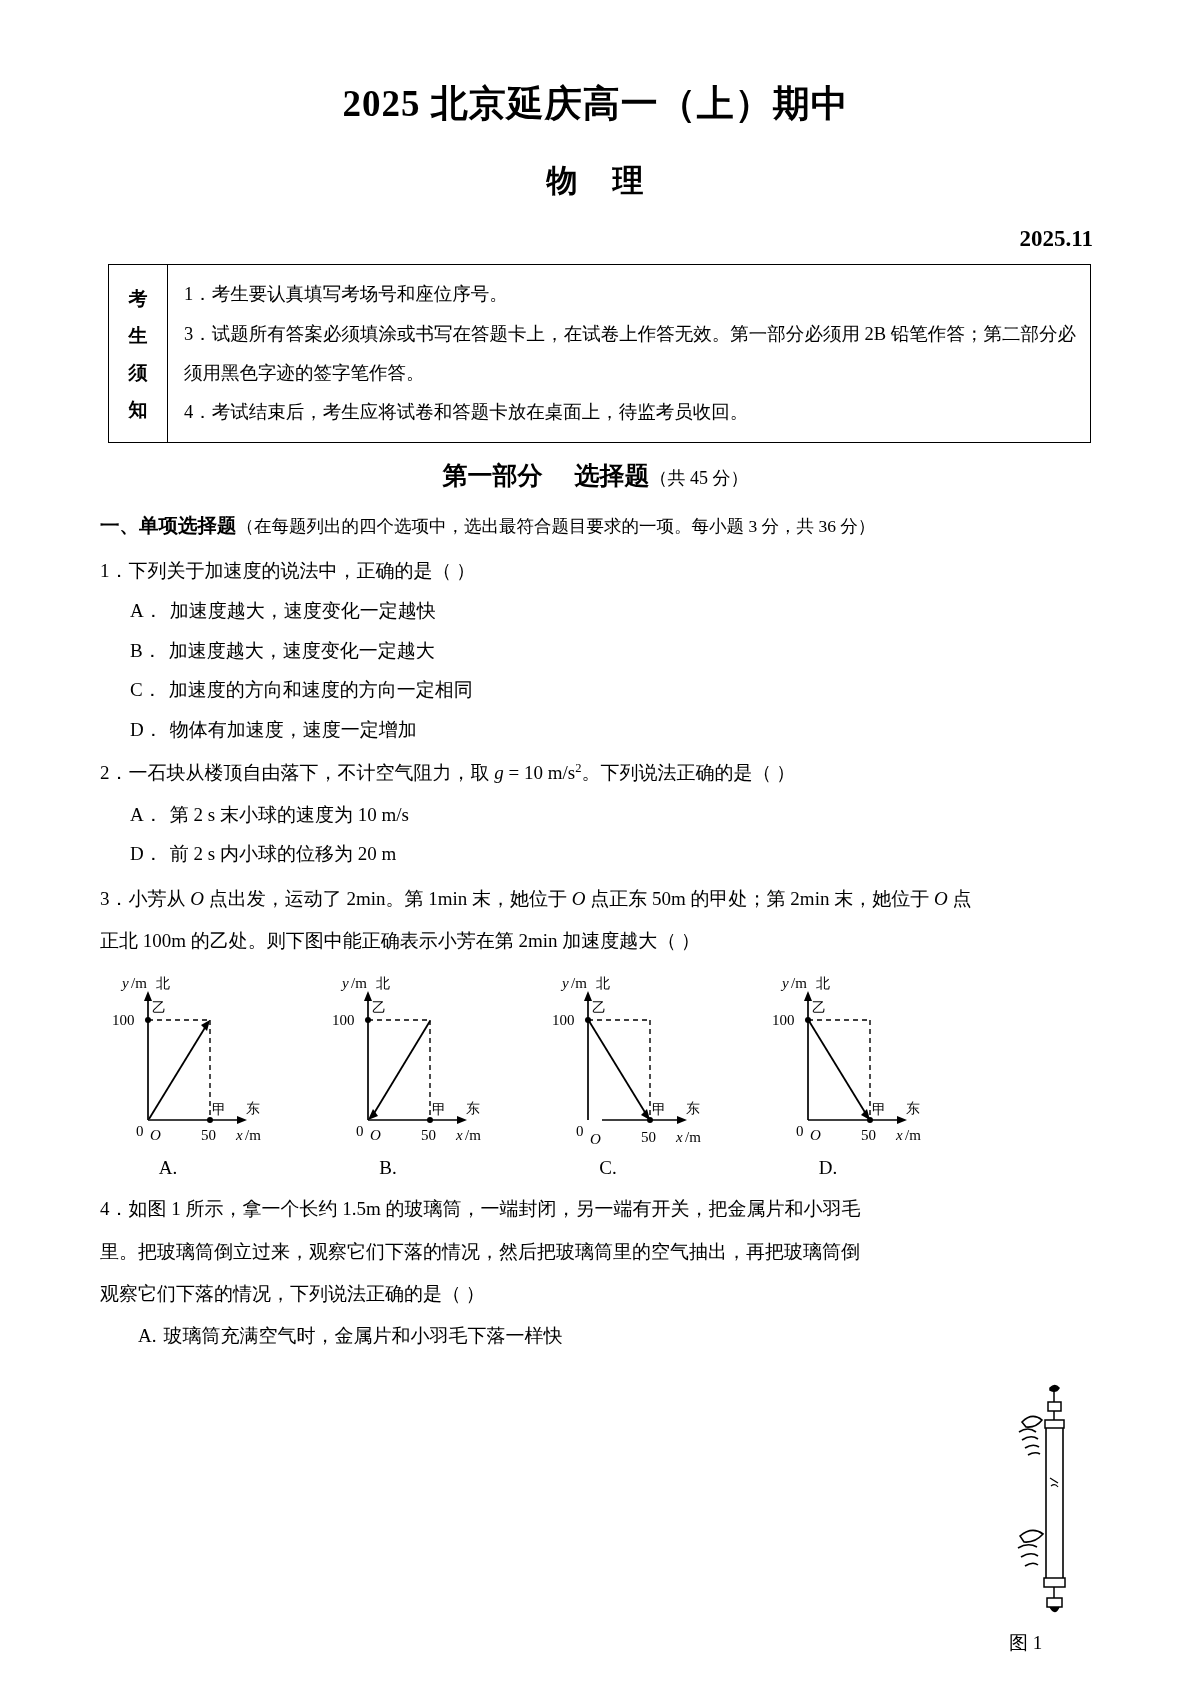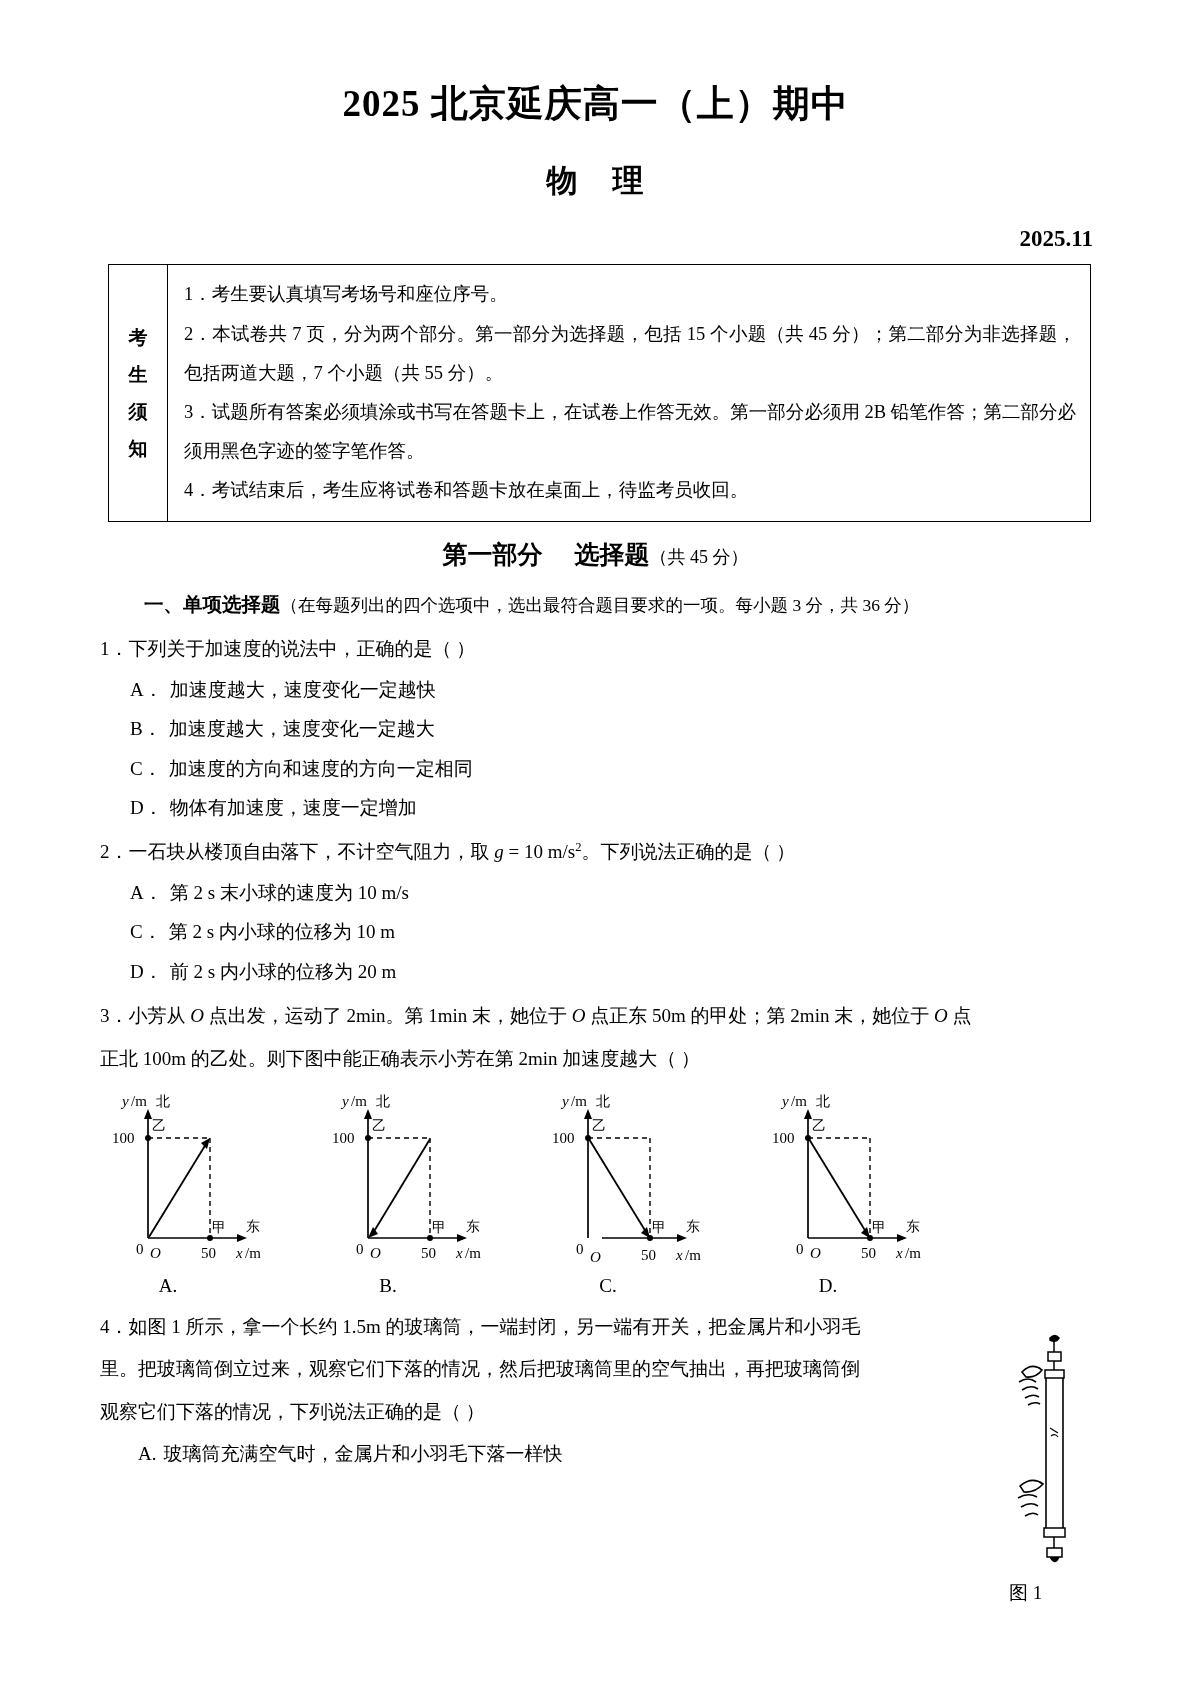--- a/index.html
+++ b/index.html
@@ -98,21 +98,20 @@
   }
 
   .section-head {
     margin: 18px 0 0 100px;
     font-size: 19px;
     line-height: 1.6;
   }
   .section-head b {
     font-family: "DejaVu Sans", "Liberation Sans", sans-serif;
     font-size: 19.5px;
-    margin-left: 44px;
   }
   .section-head .note { font-size: 17.5px; }
 
   
   .q {
     margin: 14px 0 0 100px;
     font-size: 19px;
     line-height: 1.62;
     max-width: 990px;
   }
@@ -140,21 +139,21 @@
     text-align: center;
     font-size: 19px;
     margin-top: 4px;
     padding-right: 42px;
   }
 
   
   .fig1 {
     position: absolute;
     right: 64px;
-    top: 1250px;
+    top: 1300px;
     width: 150px;
     text-align: center;
   }
   .fig1-cap {
     font-size: 19px;
     margin-top: 4px;
     text-align: left;
     padding-left: 32px;
   }
 </style>
@@ -173,21 +172,20 @@
 
   <div class="notice">
     <div class="notice-label">
       <span>考</span>
       <span>生</span>
       <span>须</span>
       <span>知</span>
     </div>
     <div class="notice-body">
       <p>1．考生要认真填写考场号和座位序号。</p>
-      <p>2．本试卷共 7 页，分为两个部分。第一部分为选择题，包括 15 个小题（共 45 分）；第二部分为非选择题，包括两道大题，7 个小题（共 55 分）。</p>
       <p>3．试题所有答案必须填涂或书写在答题卡上，在试卷上作答无效。第一部分必须用 2B 铅笔作答；第二部分必须用黑色字迹的签字笔作答。</p>
       <p>4．考试结束后，考生应将试卷和答题卡放在桌面上，待监考员收回。</p>
     </div>
   </div>
 
   <div class="part-head">
     <span>第一部分</span><span class="gap"></span><span>选择题</span><span class="small">（共 45 分）</span>
   </div>
 
   <div class="section-head">
@@ -211,23 +209,20 @@
       <span class="lab">D．</span><span>物体有加速度，速度一定增加</span>
     </div>
   </div>
 
   <div class="q">
     <div class="q-stem">
       <span>2．</span><span>一石块从楼顶自由落下，不计空气阻力，取 </span><i class="var">g</i><span> = 10 m/s</span><sup>2</sup><span>。下列说法正确的是（    ）</span>
     </div>
     <div class="opt">
       <span class="lab">A．</span><span>第 2 s 末小球的速度为 10 m/s</span>
-    </div>
-    <div class="opt">
-      <span class="lab">C．</span><span>第 2 s 内小球的位移为 10 m</span>
     </div>
     <div class="opt">
       <span class="lab">D．</span><span>前 2 s 内小球的位移为 20 m</span>
     </div>
   </div>
 
   <div class="q q-wide">
     <p><span>3．</span><span>小芳从 </span><i class="var">O</i><span> 点出发，运动了 2min。第 1min 末，她位于 </span><i class="var">O</i><span> 点正东 50m 的甲处；第 2min 末，她位于 </span><i class="var">O</i><span> 点</span></p>
     <p>正北 100m 的乙处。则下图中能正确表示小芳在第 2min 加速度越大（    ）</p>
   </div>

